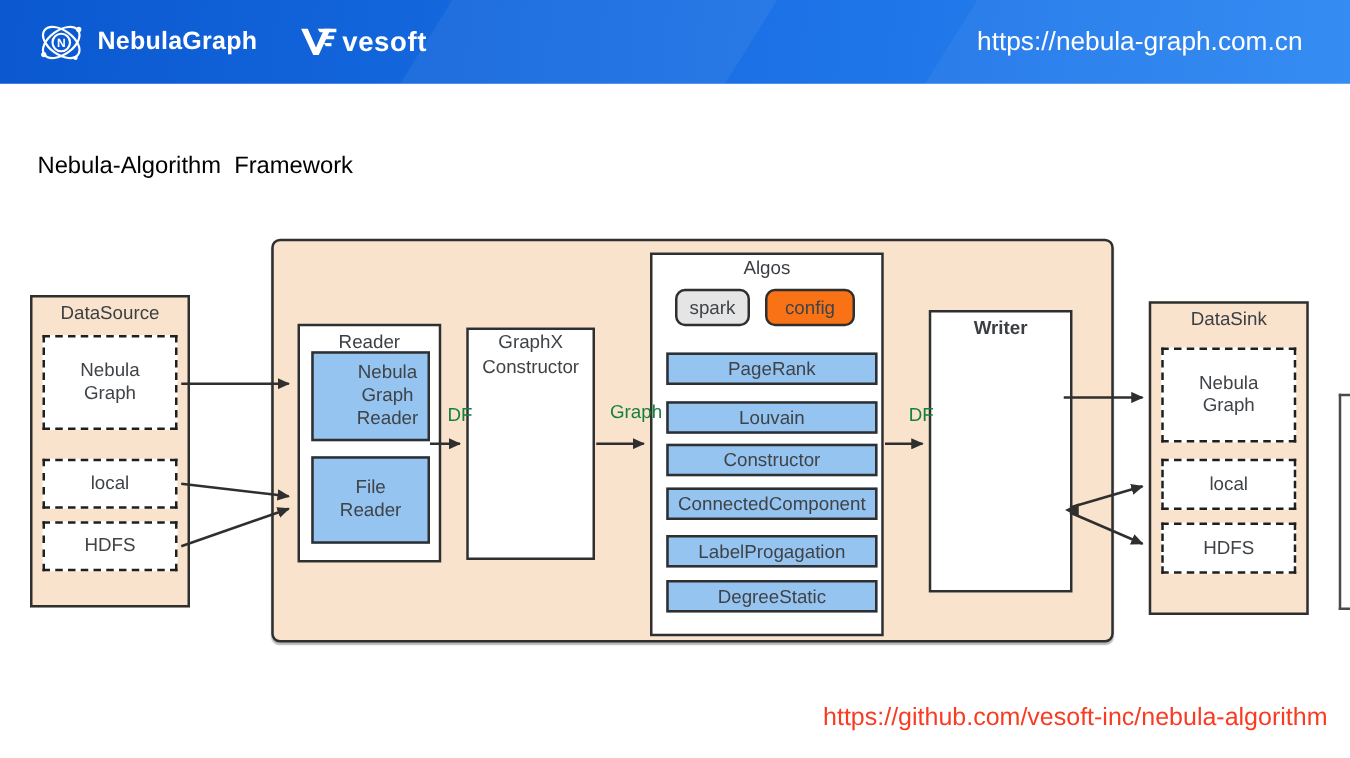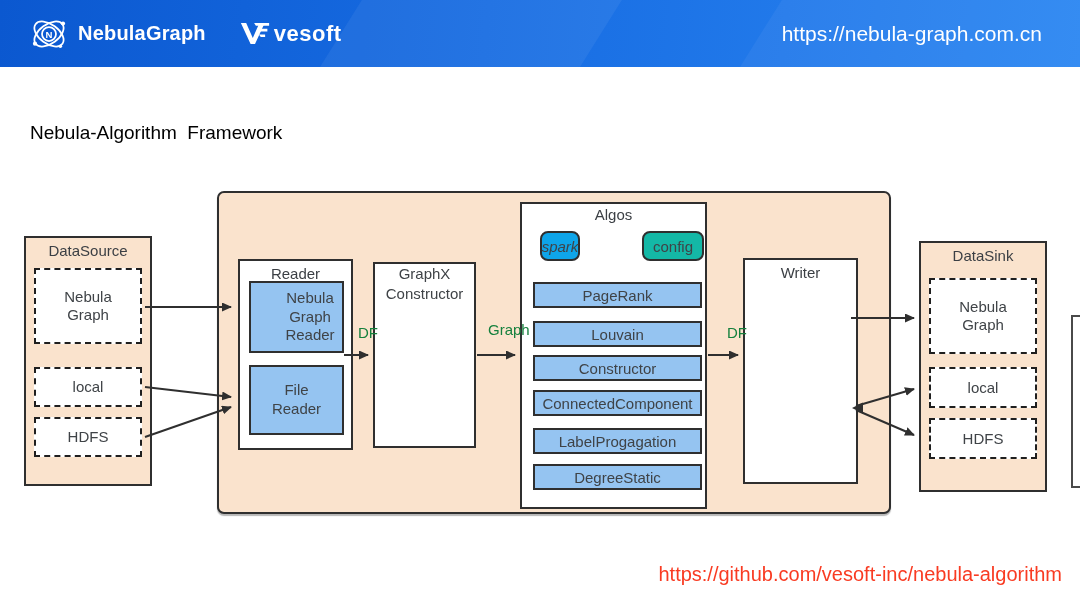--- a/index.html
+++ b/index.html
@@ -158,24 +158,24 @@
       <span class="wrap-narrow">File Reader</span>
     </div>
   </div>
 
   <div class="box white" style="left:373px; top:262px; width:103px; height:186px; display:flex; justify-content:center; text-align:center; font-size:15px; color:#3f4347; line-height:1.3;">
     <span style="display:inline-block; max-width:92px;">GraphX Constructor</span>
   </div>
 
   <div class="box white" style="left:520px; top:202px; width:187px; height:307px;">
     <div class="panel-title" style="top:2px;">Algos</div>
-    <div class="chip" style="left:18px; top:27px; width:40px; background:#0ea5e9;font-style:italic;">
+    <div class="chip" style="left:18px; top:27px; width:60px; background:#e5e5e5;">
       <span>spark</span>
     </div>
-    <div class="chip" style="left:120px; top:27px; width:62px; background:#14b8a6;">
+    <div class="chip" style="left:90px; top:27px; width:72px; background:#f97316;">
       <span>config</span>
     </div>
     <div class="algo-row" style="top:78px;">
         <span>PageRank</span>
       </div>
     <div class="algo-row" style="top:117px;">
         <span>Louvain</span>
       </div>
     <div class="algo-row" style="top:151px;">
         <span>Constructor</span>
@@ -184,21 +184,21 @@
         <span>ConnectedComponent</span>
       </div>
     <div class="algo-row" style="top:224px;">
         <span>LabelProgagation</span>
       </div>
     <div class="algo-row" style="top:260px;">
         <span>DegreeStatic</span>
       </div>
   </div>
 
-  <div class="box white" style="left:743px; top:258px; width:115px; height:226px;">
+  <div class="box white" style="left:743px; top:248px; width:115px; height:226px;font-weight:bold;">
     <div class="panel-title">Writer</div>
   </div>
 
   <div class="box peach" style="left:919px; top:241px; width:128px; height:251px;">
     <div class="panel-title">DataSink</div>
     <div class="dash-box" style="top:35px; height:76px;">
       <span class="wrap-narrow">Nebula Graph</span>
     </div>
     <div class="dash-box" style="top:124px; height:41px;">
       <span>local</span>

